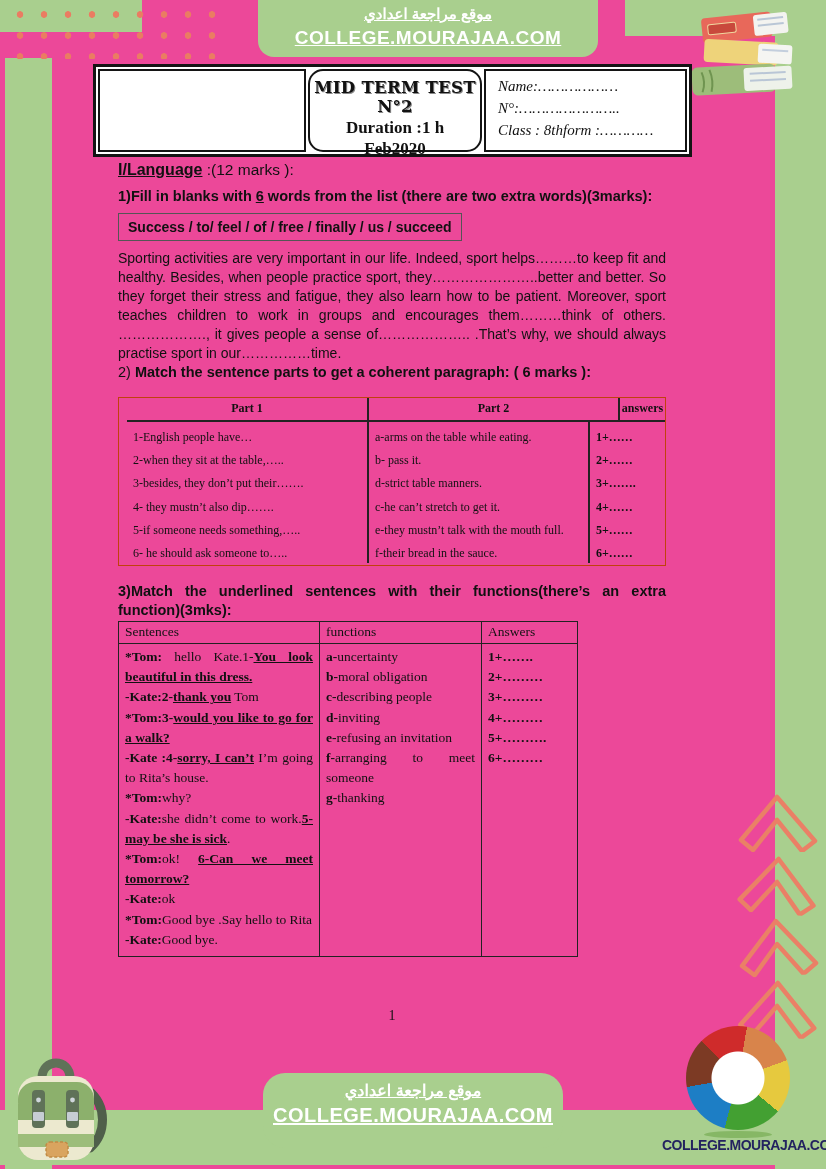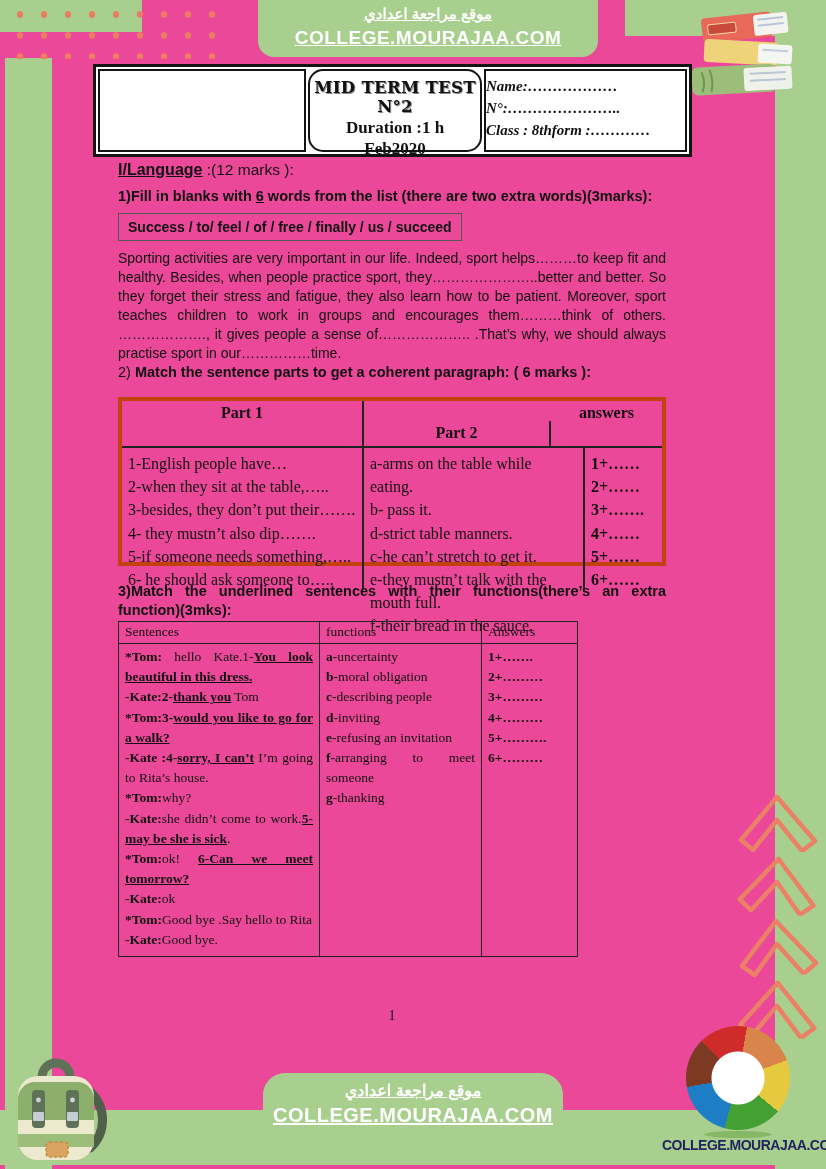--- a/index.html
+++ b/index.html
@@ -28,40 +28,40 @@
   
   #test-box{position:absolute;left:93px;top:64px;width:599px;height:93px;box-sizing:border-box;
             border:3px solid #141414;background:#fff;display:flex;padding:2px;gap:2px;}
   .tb-cell{border:2px solid #141414;background:#fff;box-sizing:border-box;}
   #tb-left{width:208px;}
   #tb-mid{width:174px;text-align:center;border-radius:15px;}
   #tb-right{flex:1;}
   .test-title{font-family:"DejaVu Serif",serif;font-weight:bold;font-size:16.5px;margin-top:7px;
               letter-spacing:.3px;text-shadow:1px 1px 0 #8a8a8a;}
   .test-sub{font-family:"Liberation Serif",serif;font-weight:bold;font-size:17px;margin-top:2px;line-height:19px;}
-  .who{font-family:"Liberation Serif",serif;font-style:italic;font-weight:bold;font-size:15px;
-       padding:4px 0;line-height:22px;}
+  .who{font-family:"Liberation Serif",serif;font-style:italic;font-weight:normal;font-size:15px;
+       padding:4px 12px;line-height:22px;}
   
   .abs{position:absolute;left:118px;width:548px;}
   #h-lang{top:161px;font-size:15.5px;}
   #h-lang .t{font-weight:bold;text-decoration:underline;font-size:16px;}
   #inst1{top:188px;font-weight:bold;font-size:14.5px;}
   .u{text-decoration:underline;}
   #wordbox{top:213px;width:324px;border:1px solid #555;padding:5px 9px;font-weight:bold;font-size:14px;}
   #para{top:249px;font-size:14px;line-height:19px;text-align:justify;}
   #inst2{top:364px;font-size:14.5px;}
   #inst2 .b{font-weight:bold;}
   #inst3{top:582px;font-weight:bold;font-size:14.5px;text-align:justify;line-height:19px;}
   
   .srf{font-family:"Liberation Serif",serif;}
-  #table1{top:397px;height:169px;border:4px solid #c2410c;box-sizing:border-box;font-size:16px;}
+  #table1{top:397px;height:169px;border:1px solid #c2410c;box-sizing:border-box;font-size:12px;padding-left:8px;}
   .t1-head{display:flex;border-bottom:2px solid #222;}
   .t1-head div{box-sizing:border-box;padding:3px 0 4px;text-align:center;font-weight:bold;}
   .t1-h1{width:242px;border-right:2px solid #222;}
-  .t1-h2{width:187px;border-right:2px solid #222;margin-top:20px;}
+  .t1-h2{width:251px;border-right:2px solid #222;}
   .t1-h3{flex:1;}
   .t1-body{display:flex;height:137px;padding-top:4px;}
   .t1-col{box-sizing:border-box;}
   .t1-c1{width:242px;margin-left:0;border-right:2px solid #222;margin-top:-4px;padding-top:4px;}
   .t1-c2{width:221px;border-right:2px solid #222;margin-top:-4px;padding-top:4px;}
   .t1-c3{flex:1;font-weight:bold;}
   .t1-col p,.t2-col p{margin:0;padding:0 6px;line-height:23.2px;}
   #table2{top:621px;width:460px;border:1.5px solid #222;box-sizing:border-box;font-size:13.5px;}
   .t2-head{display:flex;border-bottom:1.5px solid #222;}
   .t2-head div{box-sizing:border-box;padding:2px 6px 3px;}

